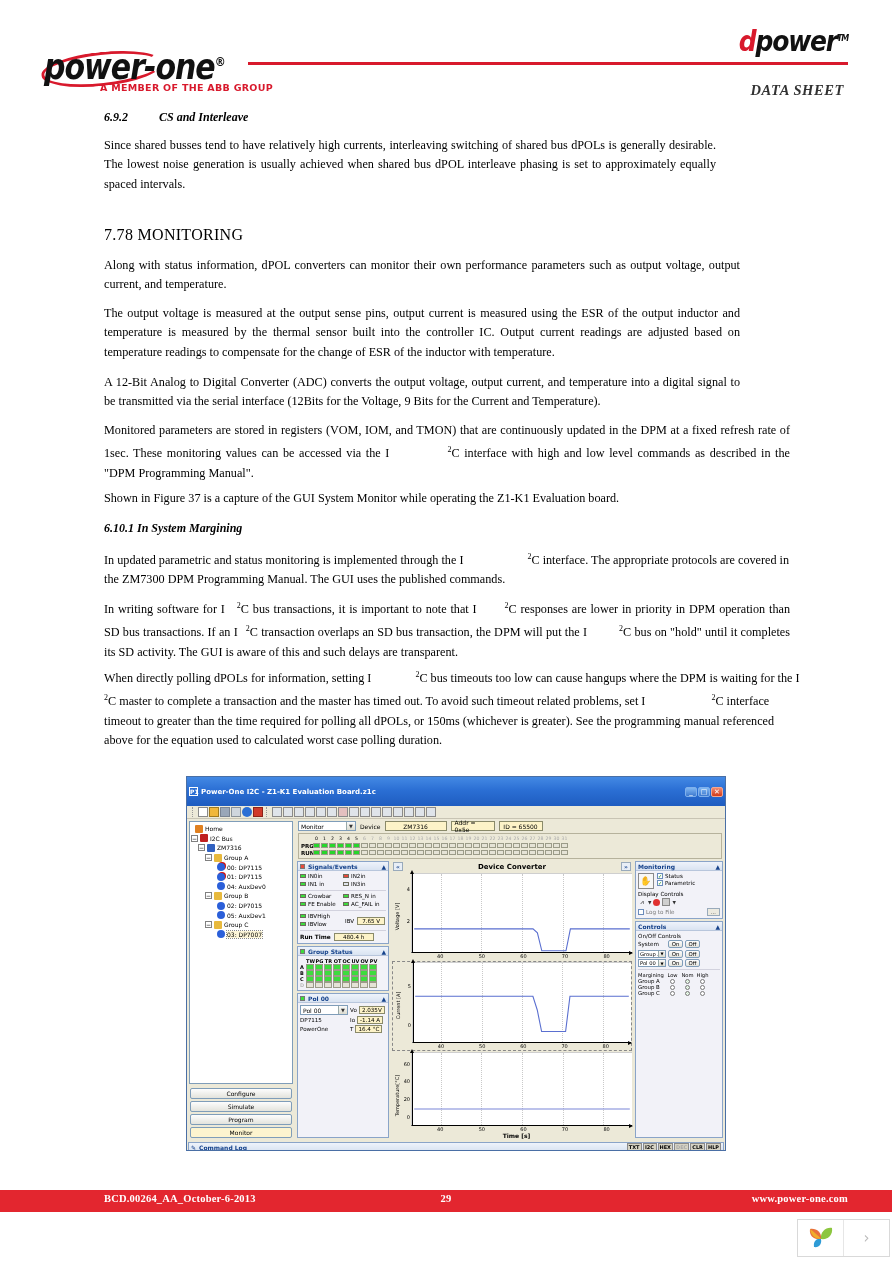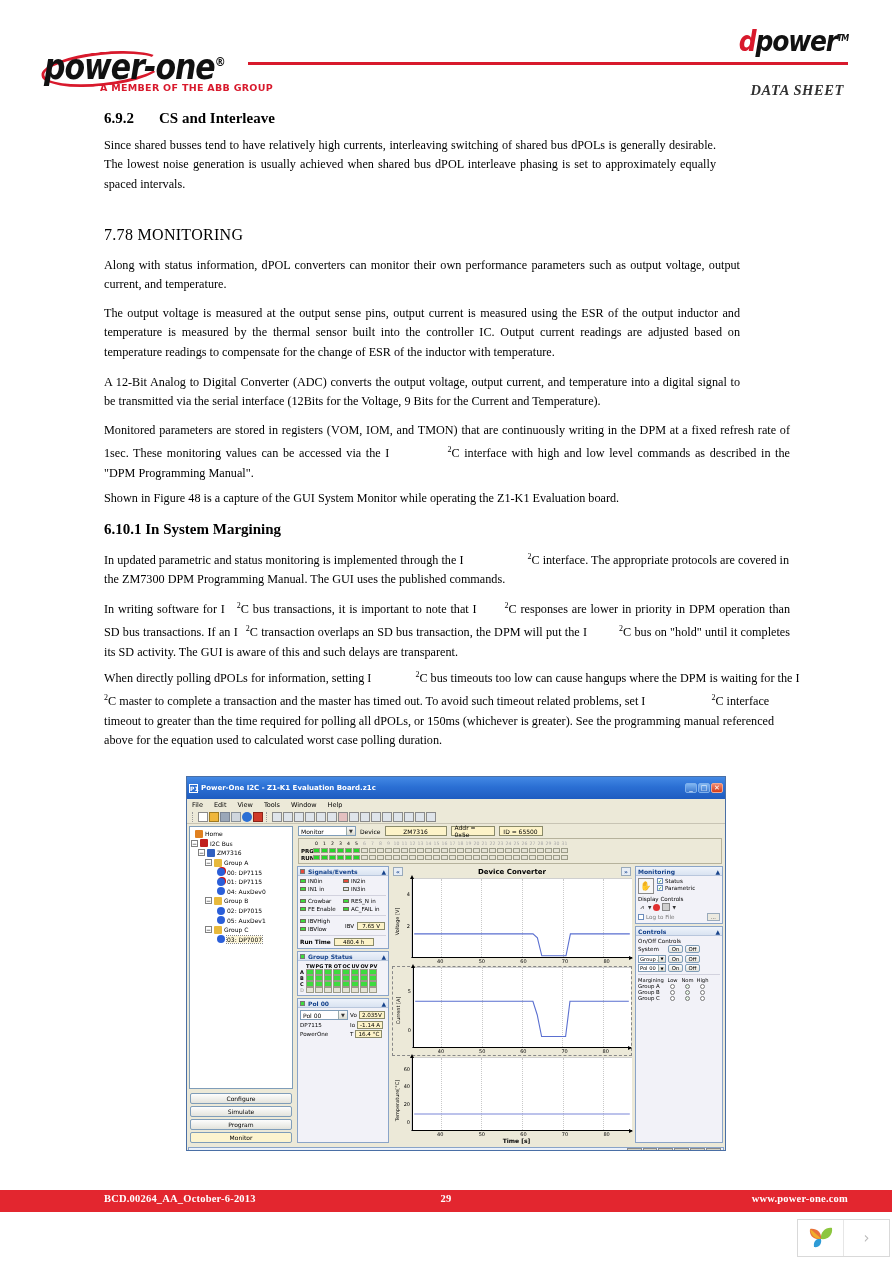--- a/index.html
+++ b/index.html
@@ -46,21 +46,21 @@
   .hdr-rule-right { position:absolute; right:44px; top:62px; width:143px; height:3px; background:#d8192c; }
   .datasheet {
     position:absolute; right:48px; top:82px;
     font-family:"Liberation Serif", serif; font-style:italic; font-weight:bold;
     font-size:14.5px; letter-spacing:0.6px; color:#333;
   }
   
   #doc { position:absolute; left:0; top:0; width:892px; }
   .h3 {
     position:absolute; font-family:"Liberation Serif", serif;
-    font-weight:bold; font-size:15px;
+    font-weight:bold; font-style:italic; font-size:12px;
   }
   .h3 .num { display:inline-block; width:55px; }
   .h2 {
     position:absolute; font-family:"Liberation Serif", serif;
     font-size:16px; letter-spacing:0.3px;
   }
   .p {
     position:absolute; font-family:"Liberation Serif", serif;
     font-size:12.2px; line-height:19.3px; text-align:justify;
     color:#000;
@@ -90,21 +90,21 @@
   .cw-left { width:46px; height:100%; display:flex; align-items:center; justify-content:center; border-right:1px solid #e6e6e6; }
   .cw-right { flex:1; display:flex; align-items:center; justify-content:center; color:#bbb; font-size:15px; font-family:"DejaVu Sans", sans-serif; }
   
   #gui {
     position:absolute; left:186px; top:776px; width:540px; height:375px;
     border:1px solid #4a6fa5; background:#ece9d8;
     font-family:"DejaVu Sans", sans-serif; font-size:6px;
     overflow:hidden;
   }
   .titlebar {
-    height:22px; background:linear-gradient(180deg,#4389e4 0%,#2b6fd4 45%,#1e5cc0 100%);
+    height:29px; background:linear-gradient(180deg,#4389e4 0%,#2b6fd4 45%,#1e5cc0 100%);
     display:flex; align-items:center; padding:0 2px; color:#fff;
   }
   .tb-icon {
     width:9px; height:9px; background:#2b6fd4; border:1px solid #fff;
     margin-right:3px; font-size:6px; color:#fff; text-align:center; line-height:8px;
     font-weight:bold;
   }
   .tb-title { font-size:7px; font-weight:bold; flex:1; white-space:nowrap; }
   .tb-btns { display:flex; gap:1px; }
   .tb-btn {
@@ -339,24 +339,24 @@
 
   <div class="h2" style="left:104px; top:226px;">7.78 MONITORING</div>
 
   <div class="p" style="left:104px; top:256px; width:636px;">Along with status information, dPOL converters can monitor their own performance parameters such as output voltage, output current, and temperature.</div>
 
   <div class="p" style="left:104px; top:304px; width:636px;">The output voltage is measured at the output sense pins, output current is measured using the ESR of the output inductor and temperature is measured by the thermal sensor built into the controller IC. Output current readings are adjusted based on temperature readings to compensate for the change of ESR of the inductor with temperature.</div>
 
   <div class="p" style="left:104px; top:373px; width:636px;">A 12-Bit Analog to Digital Converter (ADC) converts the output voltage, output current, and temperature into a digital signal to be transmitted via the serial interface (12Bits for the Voltage, 9 Bits for the Current and Temperature).</div>
 
   <div class="p" style="left:104px; top:421px; width:686px;">
-    <span>Monitored parameters are stored in registers (VOM, IOM, and TMON) that are continuously writing in the DPM at a fixed refresh rate of 1sec. These monitoring values can be accessed via the I</span><span class="gap" style="width:58px;"></span><span class="sup">2</span><span>C interface with high and low level commands as described in the "DPM Programming Manual".</span>
-  </div>
-
-  <div class="p nj" style="left:104px; top:489px; width:686px;">Shown in Figure 48 is a capture of the GUI System Monitor while operating the Z1-K1 Evaluation board.</div>
+    <span>Monitored parameters are stored in registers (VOM, IOM, and TMON) that are continuously updated in the DPM at a fixed refresh rate of 1sec. These monitoring values can be accessed via the I</span><span class="gap" style="width:58px;"></span><span class="sup">2</span><span>C interface with high and low level commands as described in the "DPM Programming Manual".</span>
+  </div>
+
+  <div class="p nj" style="left:104px; top:489px; width:686px;">Shown in Figure 37 is a capture of the GUI System Monitor while operating the Z1-K1 Evaluation board.</div>
 
   <div class="h3" style="left:104px; top:521px;">6.10.1  In System Margining</div>
 
   <div class="p nj" style="left:104px; top:547px; width:686px;">
     <span>In updated parametric and status monitoring is implemented through the I</span><span class="gap" style="width:64px;"></span><span class="sup">2</span><span>C interface. The appropriate protocols are covered in the ZM7300 DPM Programming Manual. The GUI uses the published commands.</span>
   </div>
 
   <div class="p" style="left:104px; top:596px; width:686px;">
     <span>In writing software for I</span><span class="gap" style="width:12px;"></span><span class="sup">2</span><span>C bus transactions, it is important to note that I</span><span class="gap" style="width:28px;"></span><span class="sup">2</span><span>C responses are lower in priority in DPM operation than SD bus transactions. If an I</span><span class="gap" style="width:8px;"></span><span class="sup">2</span><span>C transaction overlaps an SD bus transaction, the DPM will put the I</span><span class="gap" style="width:32px;"></span><span class="sup">2</span><span>C bus on "hold" until it completes its SD activity. The GUI is aware of this and such delays are transparent.</span>
   </div>
@@ -373,28 +373,20 @@
   <div class="titlebar">
     <div class="tb-icon">P1</div>
     <div class="tb-title">Power-One I2C - Z1-K1 Evaluation Board.z1c</div>
     <div class="tb-btns">
       <div class="tb-btn">_</div>
       <div class="tb-btn">□</div>
       <div class="tb-btn close">✕</div>
     </div>
   </div>
 
-  <div class="menubar">
-    <span class="menu-item">File</span>
-    <span class="menu-item">Edit</span>
-    <span class="menu-item">View</span>
-    <span class="menu-item">Tools</span>
-    <span class="menu-item">Window</span>
-    <span class="menu-item">Help</span>
-  </div>
 
   <div class="toolbar">
     <div class="tbar-grip"></div>
     <div class="tbtn" style="background:#fff;border:1px solid #8a8a8a;"></div>
     <div class="tbtn" style="background:#f0b73c;border:1px solid #a07a20;"></div>
     <div class="tbtn" style="background:#9aa7b8;border:1px solid #7a8492;"></div>
     <div class="tbtn" style="background:#cfd6dd;border:1px solid #8a9299;"></div>
     <div class="tbtn" style="background:#2b6fd4;border-radius:50%;"></div>
     <div class="tbtn" style="background:#d03a2a;border:1px solid #8c2418;"></div>
     <div class="tbar-grip"></div>

